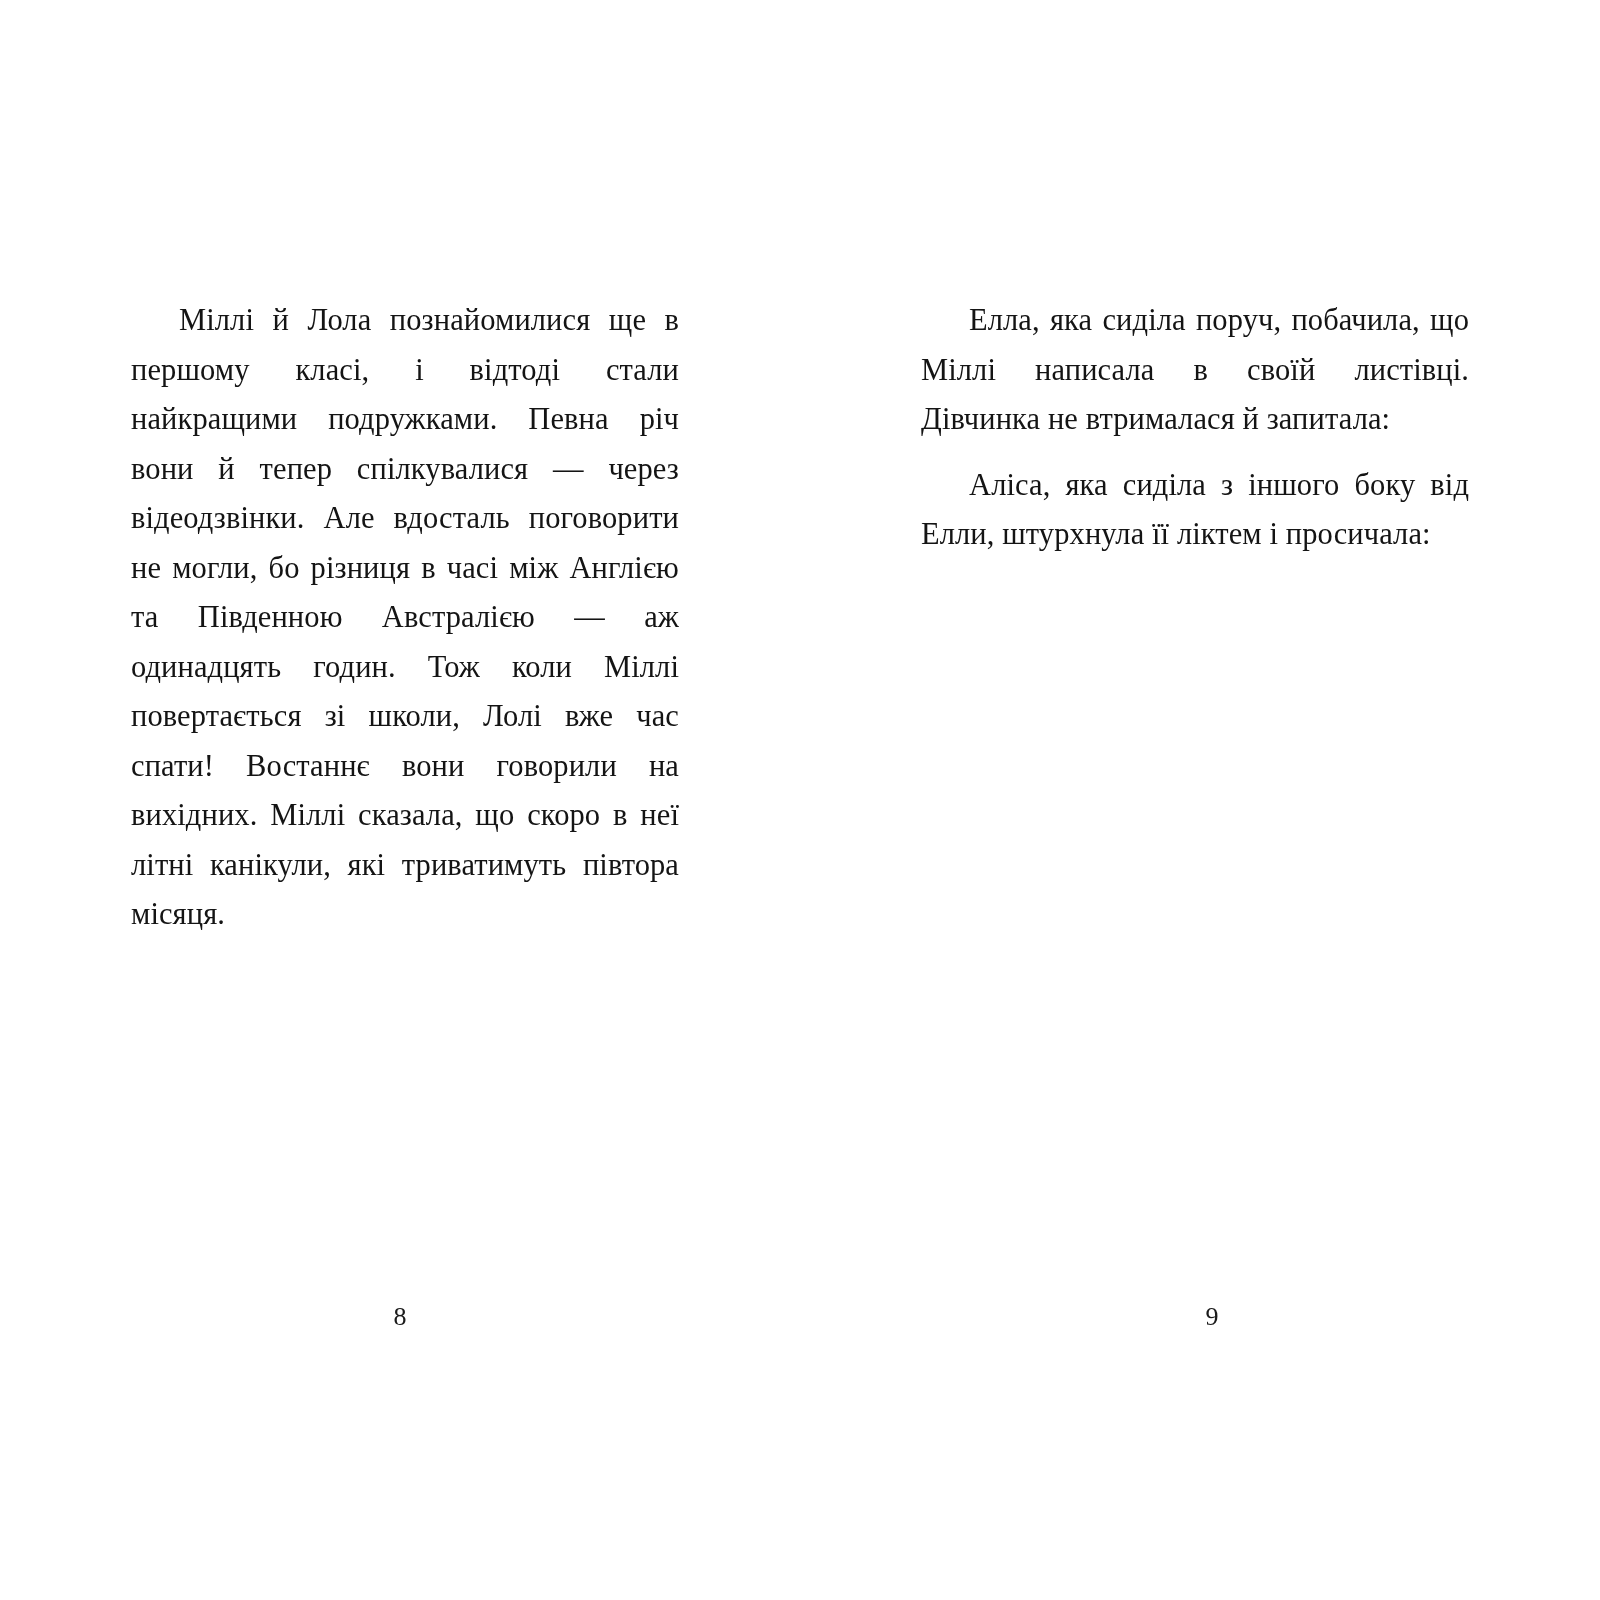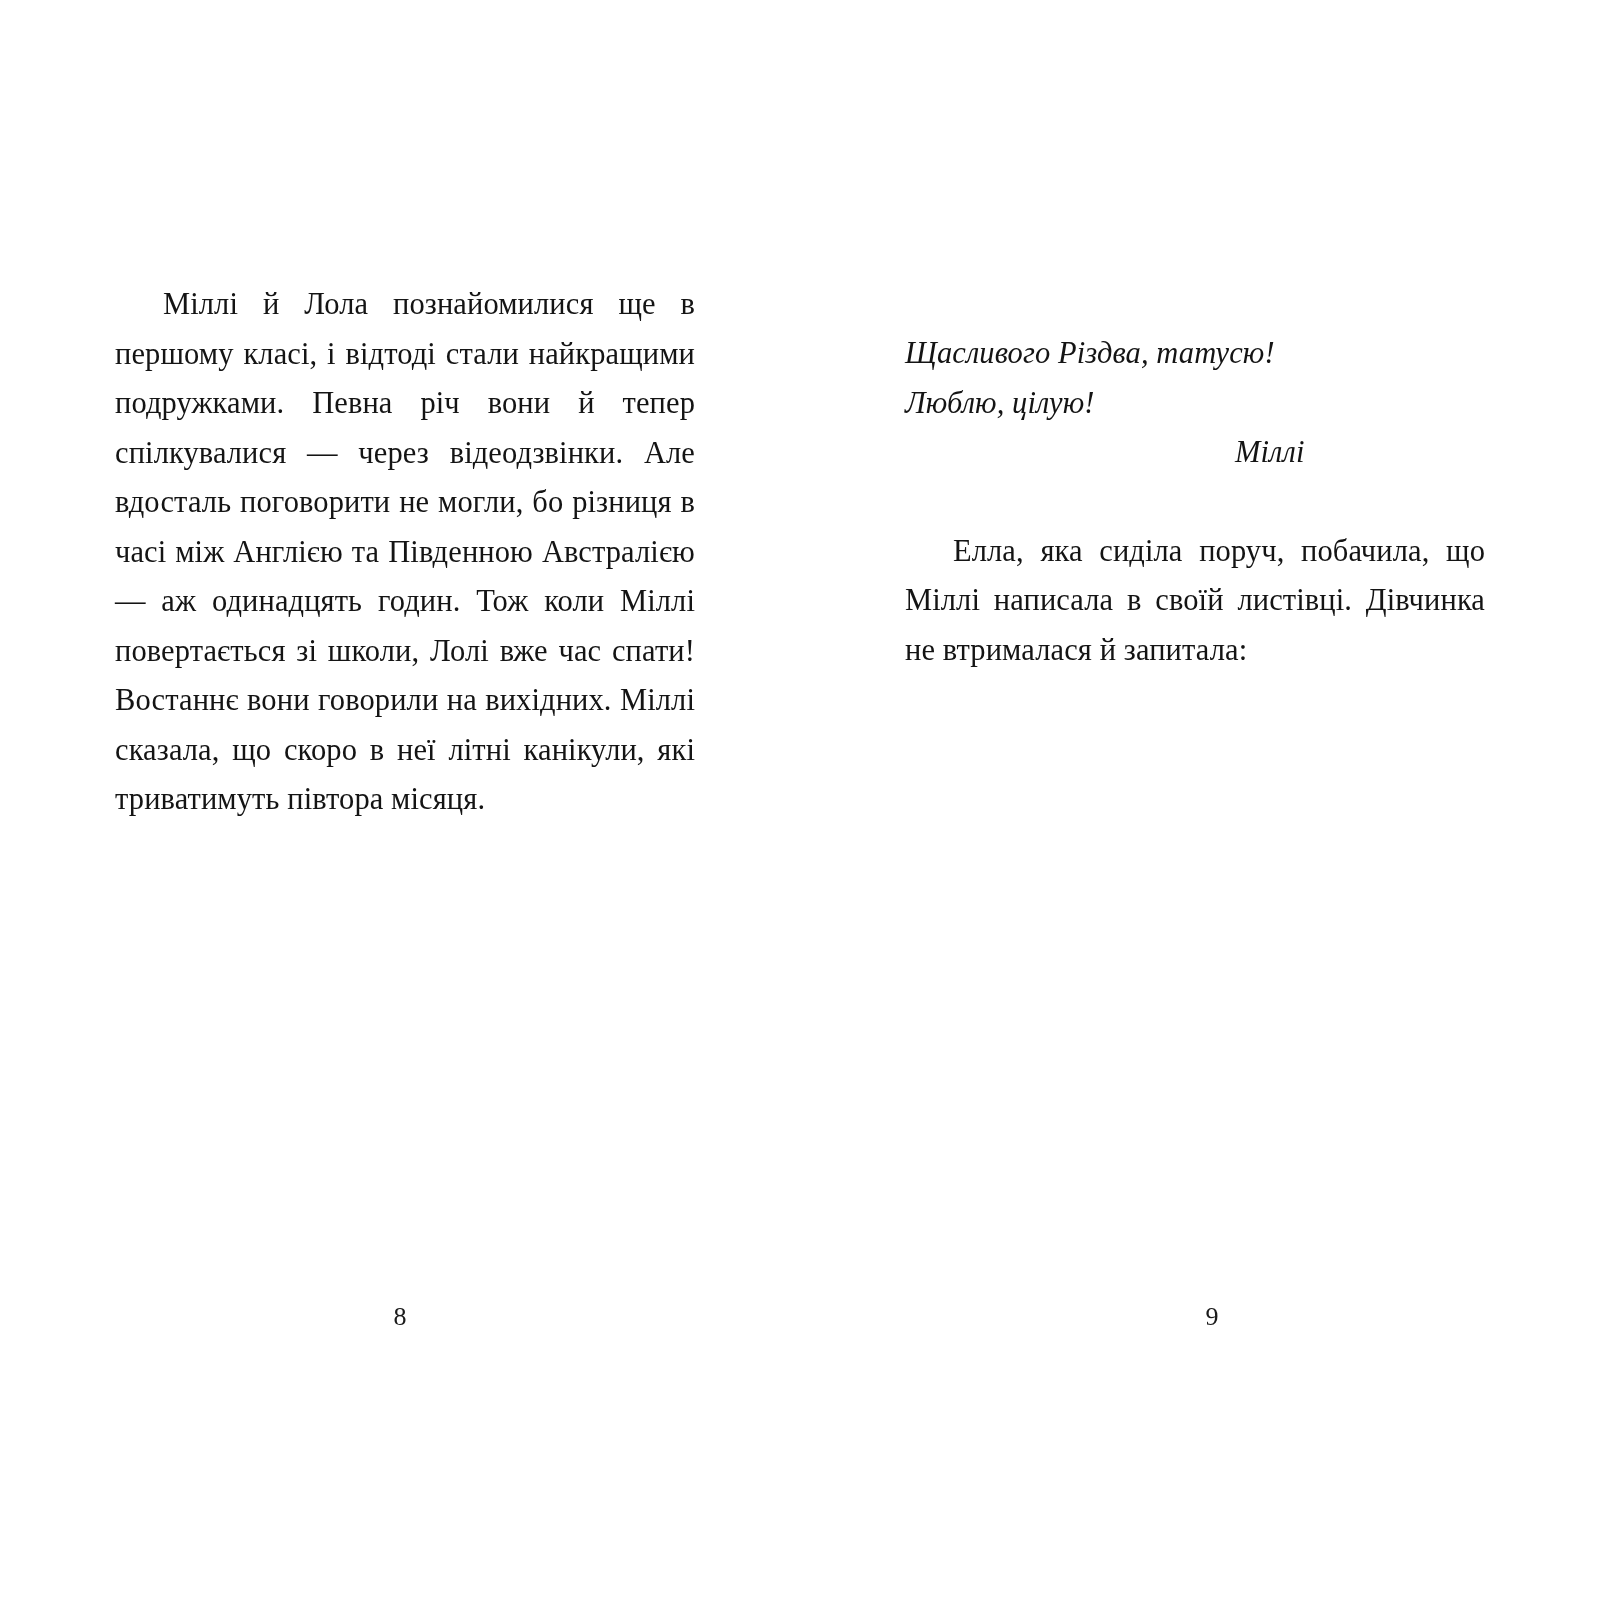--- a/index.html
+++ b/index.html
@@ -34,21 +34,21 @@
     padding: 0 115px 0 105px;
   }
   .text-col {
     font-size: 30.5px;
     line-height: 49.5px;
     text-align: justify;
     text-justify: inter-word;
     letter-spacing: 0.1px;
   }
   p {
-    margin: 0;
+    margin: 16px;
     text-indent: 48px;
   }
   .letter {
     font-style: italic;
     margin-top: 49px;
     margin-bottom: 49px;
   }
   .letter .line {
     text-indent: 0;
     display: block;
@@ -77,23 +77,19 @@
 
   <div class="page page-left">
     <div class="text-col">
       <p>Міллі й Лола познайомилися ще в першому класі, і відтоді стали найкращими подружками. Певна річ вони й тепер спілкувалися — через відеодзвінки. Але вдосталь поговорити не могли, бо різниця в часі між Англією та Південною Австралією — аж одинадцять годин. Тож коли Міллі повертається зі школи, Лолі вже час спати! Востаннє вони говорили на вихідних. Міллі сказала, що скоро в неї літні канікули, які триватимуть півтора місяця.</p>
     </div>
     <div class="folio folio-left">8</div>
   </div>
 
   <div class="page page-right">
     <div class="text-col">
-      <div class="letter">
-        <span class="line">Щасливого Різдва, татусю!</span>
-        <span class="line">Люблю, цілую!</span>
-        <span class="sign">Міллі</span>
-      </div>
       <p>Елла, яка сиділа поруч, побачила, що Міллі написала в своїй листівці. Дівчинка не втрималася й запитала:</p>
+      <p>Аліса, яка сиділа з іншого боку від Елли, штурхнула її ліктем і просичала:</p>
     </div>
     <div class="folio folio-right">9</div>
   </div>
 
 </div>
 
 </body></html>

